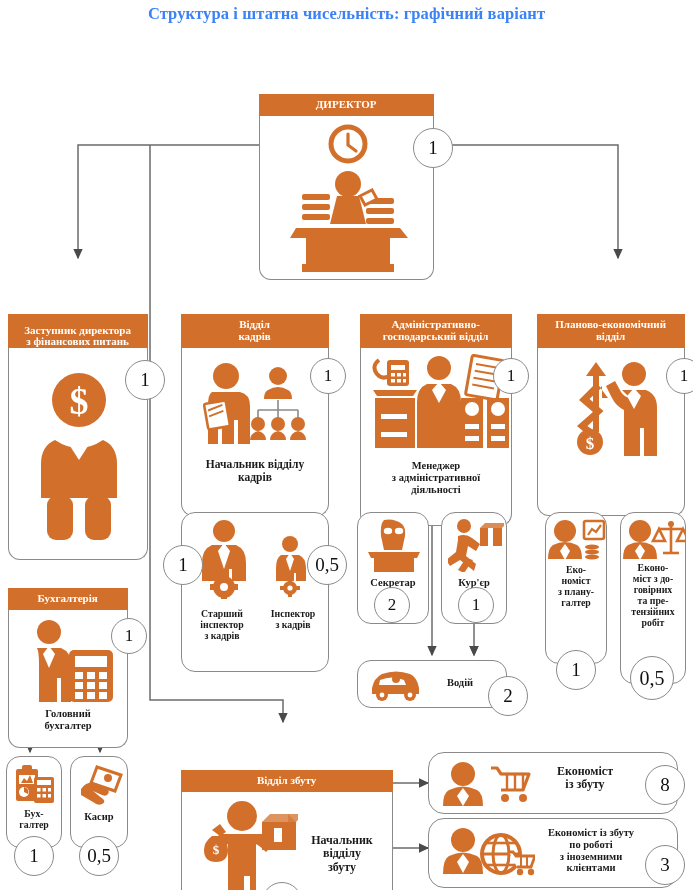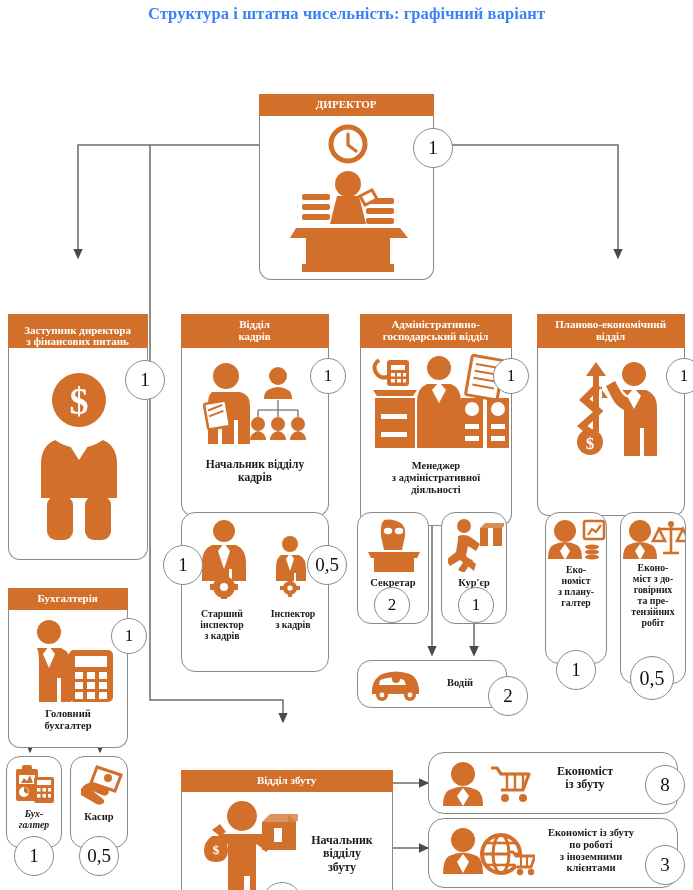--- a/index.html
+++ b/index.html
@@ -330,21 +330,21 @@
         <g fill="#fff">
           <rect x="23" y="25" width="3.5" height="3.5"></rect>
             <rect x="28.5" y="25" width="3.5" height="3.5"></rect>
             <rect x="34" y="25" width="3" height="3.5"></rect>
           <rect x="23" y="31" width="3.5" height="3.5"></rect>
             <rect x="28.5" y="31" width="3.5" height="3.5"></rect>
             <rect x="34" y="31" width="3" height="3.5"></rect>
         </g>
       </svg>
     </div>
-    <div class="label xs" style="top:52px;font-style:italic;">
+    <div class="label xs" style="top:52px;">
       <span>Бух-</span><br>
       <span>галтер</span>
     </div>
   </div>
   <div class="badge b40" style="left:14px; top:836px;">1</div>
 
   <div class="node" style="left:70px; top:756px; width:58px; height:92px; border-radius:14px;">
     <div class="icon" style="left:8px; top:8px;">
       <svg width="44" height="40" viewBox="0 0 44 40">
         <path d="M18,2 l24,8 l-6,16 l-24,-8 z" fill="none" stroke="#D2702B" stroke-width="3"></path>

